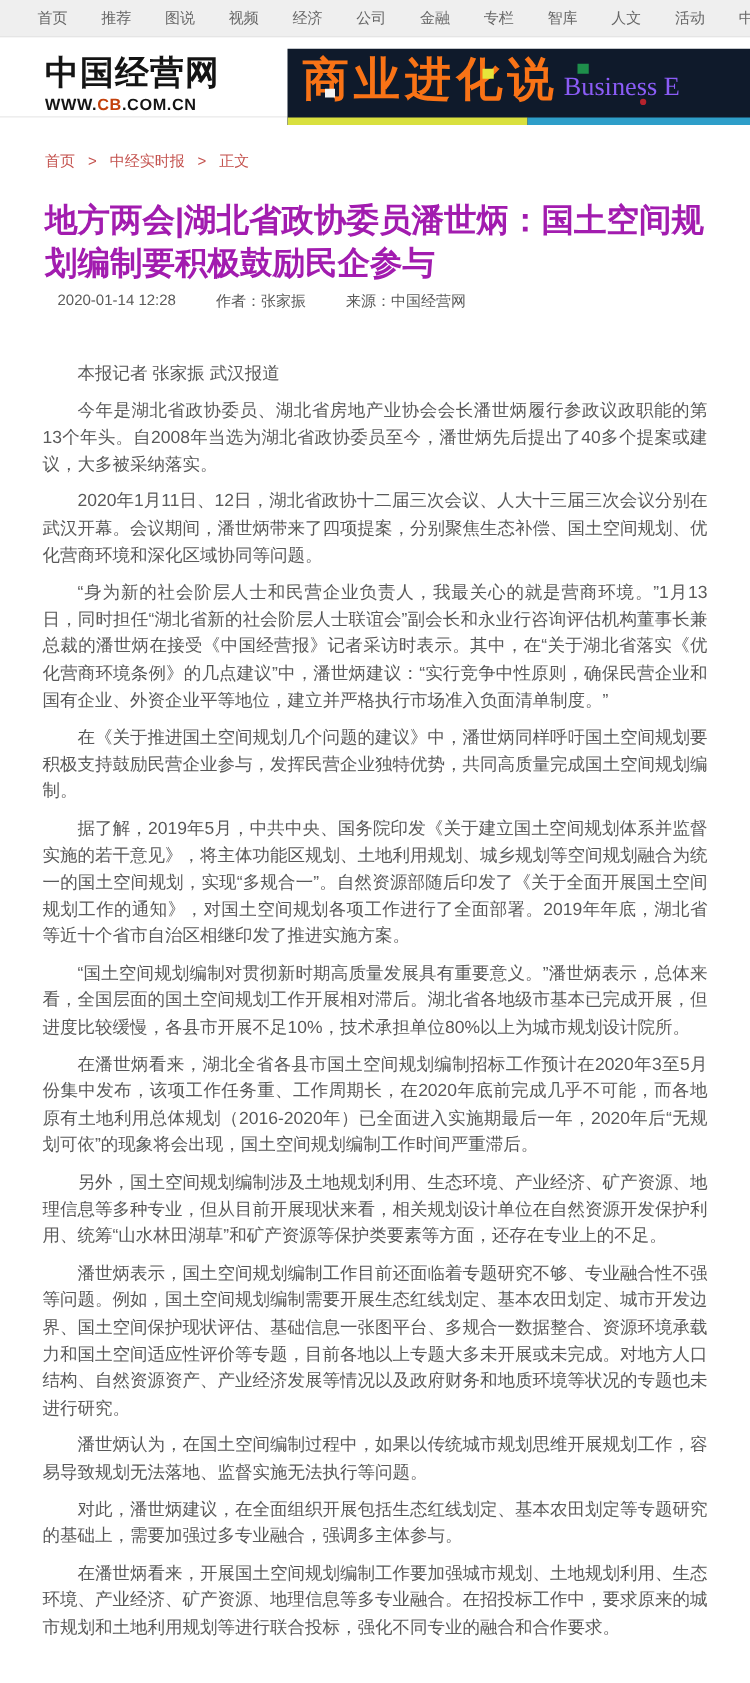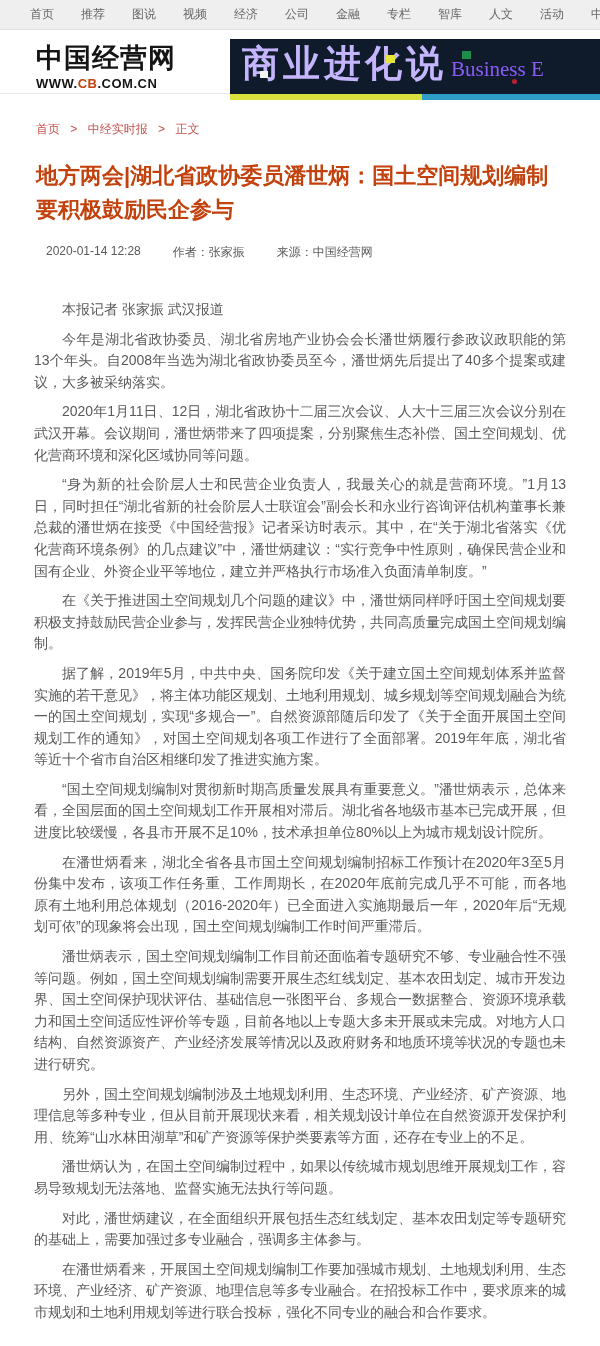--- a/index.html
+++ b/index.html
@@ -65,21 +65,21 @@
   }
   .banner-row {
     display: flex;
     align-items: flex-end;
     padding: 3px 0 9px 12px;
     white-space: nowrap;
   }
   .banner-cn {
     font-size: 37px;
     font-weight: bold;
-    color: #c4b5fd;
+    color: #f97316;
     letter-spacing: 4px;
     line-height: 43px;
   }
   .banner-en {
     font-family: "Liberation Serif", "DejaVu Serif", serif;
     font-size: 21px;
     color: #8b5cf6;
     margin-left: 4px;
     line-height: 31px;
   }
@@ -97,27 +97,27 @@
     margin: 27px 0 14px 36px;
     font-size: 12px;
     color: #c4524e;
   }
   .breadcrumb .sep { margin: 0 7px; }
   .breadcrumb .crumb { cursor: pointer; }
 
   
   .article-title {
     margin: 21px 35px 4px 36px;
-    font-size: 22px;
+    font-size: 26px;
     line-height: 34px;
     font-weight: 600;
-    color: #c2410c;
+    color: #a21caf;
   }
   .article-meta {
-    margin: 17px 36px 0 46px;
+    margin: 6px 36px 0 46px;
     font-size: 12px;
     color: #595959;
     display: flex;
     gap: 32px;
   }
   .article-body {
     margin: 38px 34px 0 34px;
     font-size: 14px;
     line-height: 21.6px;
     color: #595959;
@@ -186,20 +186,20 @@
 
   <div class="article-body">
     <p>本报记者 张家振 武汉报道</p>
     <p>今年是湖北省政协委员、湖北省房地产业协会会长潘世炳履行参政议政职能的第13个年头。自2008年当选为湖北省政协委员至今，潘世炳先后提出了40多个提案或建议，大多被采纳落实。</p>
     <p>2020年1月11日、12日，湖北省政协十二届三次会议、人大十三届三次会议分别在武汉开幕。会议期间，潘世炳带来了四项提案，分别聚焦生态补偿、国土空间规划、优化营商环境和深化区域协同等问题。</p>
     <p>“身为新的社会阶层人士和民营企业负责人，我最关心的就是营商环境。”1月13日，同时担任“湖北省新的社会阶层人士联谊会”副会长和永业行咨询评估机构董事长兼总裁的潘世炳在接受《中国经营报》记者采访时表示。其中，在“关于湖北省落实《优化营商环境条例》的几点建议”中，潘世炳建议：“实行竞争中性原则，确保民营企业和国有企业、外资企业平等地位，建立并严格执行市场准入负面清单制度。”</p>
     <p>在《关于推进国土空间规划几个问题的建议》中，潘世炳同样呼吁国土空间规划要积极支持鼓励民营企业参与，发挥民营企业独特优势，共同高质量完成国土空间规划编制。</p>
     <p>据了解，2019年5月，中共中央、国务院印发《关于建立国土空间规划体系并监督实施的若干意见》，将主体功能区规划、土地利用规划、城乡规划等空间规划融合为统一的国土空间规划，实现“多规合一”。自然资源部随后印发了《关于全面开展国土空间规划工作的通知》，对国土空间规划各项工作进行了全面部署。2019年年底，湖北省等近十个省市自治区相继印发了推进实施方案。</p>
     <p>“国土空间规划编制对贯彻新时期高质量发展具有重要意义。”潘世炳表示，总体来看，全国层面的国土空间规划工作开展相对滞后。湖北省各地级市基本已完成开展，但进度比较缓慢，各县市开展不足10%，技术承担单位80%以上为城市规划设计院所。</p>
     <p>在潘世炳看来，湖北全省各县市国土空间规划编制招标工作预计在2020年3至5月份集中发布，该项工作任务重、工作周期长，在2020年底前完成几乎不可能，而各地原有土地利用总体规划（2016-2020年）已全面进入实施期最后一年，2020年后“无规划可依”的现象将会出现，国土空间规划编制工作时间严重滞后。</p>
+    <p>另外，国土空间规划编制涉及土地规划利用、生态环境、产业经济、矿产资源、地理信息等多种专业，但从目前开展现状来看，相关规划设计单位在自然资源开发保护利用、统筹“山水林田湖草”和矿产资源等保护类要素等方面，还存在专业上的不足。</p>
     <p>潘世炳表示，国土空间规划编制工作目前还面临着专题研究不够、专业融合性不强等问题。例如，国土空间规划编制需要开展生态红线划定、基本农田划定、城市开发边界、国土空间保护现状评估、基础信息一张图平台、多规合一数据整合、资源环境承载力和国土空间适应性评价等专题，目前各地以上专题大多未开展或未完成。对地方人口结构、自然资源资产、产业经济发展等情况以及政府财务和地质环境等状况的专题也未进行研究。</p>
-    <p>另外，国土空间规划编制涉及土地规划利用、生态环境、产业经济、矿产资源、地理信息等多种专业，但从目前开展现状来看，相关规划设计单位在自然资源开发保护利用、统筹“山水林田湖草”和矿产资源等保护类要素等方面，还存在专业上的不足。</p>
     <p>潘世炳认为，在国土空间编制过程中，如果以传统城市规划思维开展规划工作，容易导致规划无法落地、监督实施无法执行等问题。</p>
     <p>对此，潘世炳建议，在全面组织开展包括生态红线划定、基本农田划定等专题研究的基础上，需要加强过多专业融合，强调多主体参与。</p>
     <p>在潘世炳看来，开展国土空间规划编制工作要加强城市规划、土地规划利用、生态环境、产业经济、矿产资源、地理信息等多专业融合。在招投标工作中，要求原来的城市规划和土地利用规划等进行联合投标，强化不同专业的融合和合作要求。</p>
 
   </div>
 </main>
 
 </body></html>

